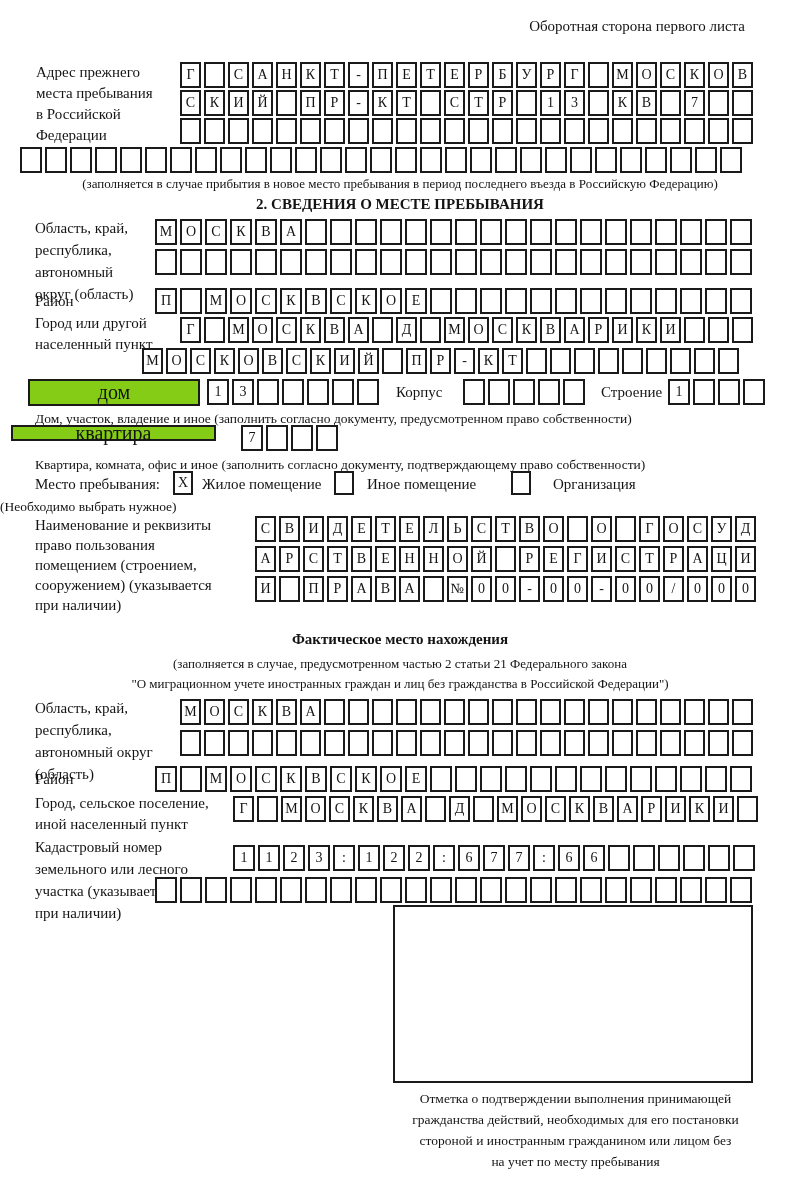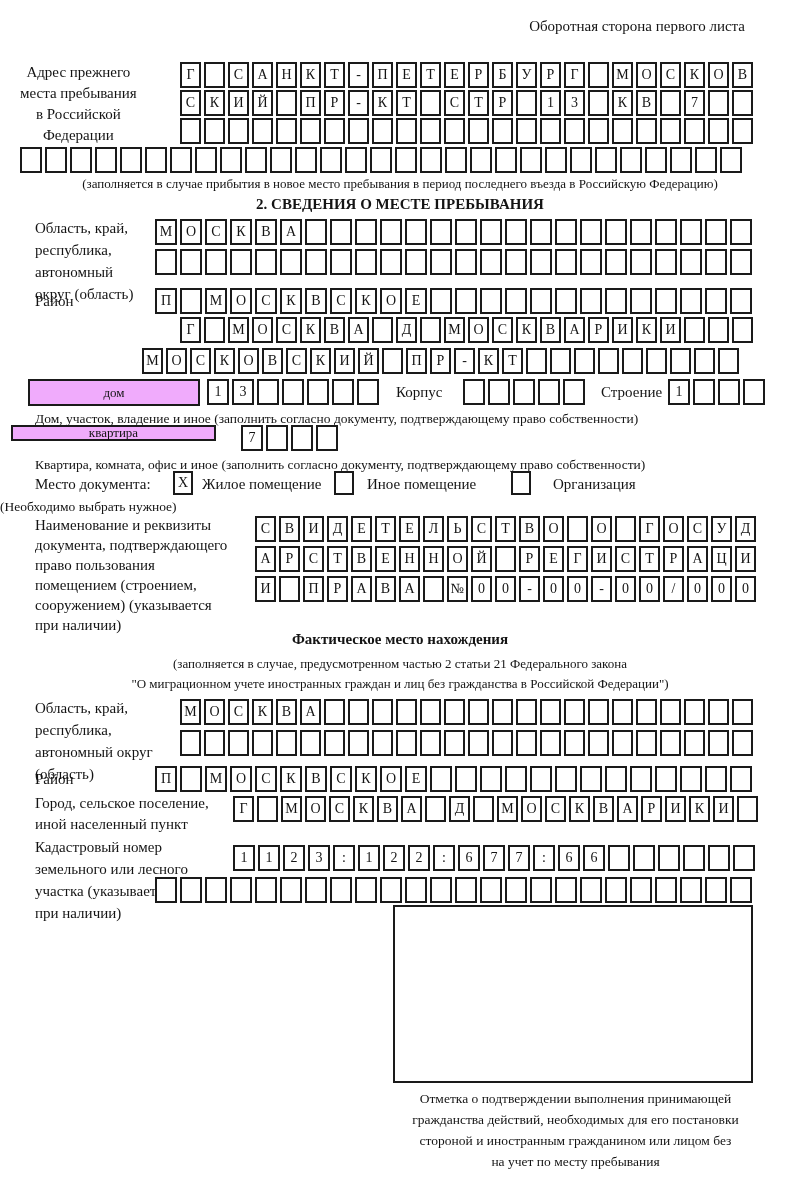--- a/index.html
+++ b/index.html
@@ -11,35 +11,35 @@
   .lines21 div{line-height:21px;}
   .lines22 div{line-height:22px;}
   .note{font-size:13px;white-space:nowrap;}
   .heading{font-weight:bold;font-size:15px;white-space:nowrap;}
   .center{left:0;width:800px;text-align:center;}
   .cells{display:flex;gap:3px;}
   .cell{width:21px;height:26px;border:2px solid #1a1a1a;box-sizing:border-box;background:#fff;
         display:flex;align-items:center;justify-content:center;font-size:14px;}
   .w22 .cell{width:22px;}
   .widebox{border:2px solid #1a1a1a;box-sizing:border-box;display:flex;align-items:center;
-           justify-content:center;font-size:13px;background:#f0abfc;}
+           justify-content:center;font-size:20px;background:#84cc16;}
   .checkbox{width:20px;height:24px;border:2px solid #1a1a1a;box-sizing:border-box;background:#fff;
             display:flex;align-items:center;justify-content:center;font-size:14px;}
   .stamp{border:2px solid #1a1a1a;box-sizing:border-box;background:#fff;}
   .caption{display:flex;flex-direction:column;align-items:center;font-size:13.5px;line-height:21px;}
   .caption div{white-space:nowrap;}
 </style>
 </head>
 <body>
 
 <div class="page">
 
   <div class="abs label" style="top:16px;right:55px;">Оборотная сторона первого листа</div>
 
-  <div class="abs label lines21" style="left:20px;top:62px;text-align:center;">
+  <div class="abs label lines21" style="left:36px;top:62px;">
       <div>Адрес прежнего</div>
       <div>места пребывания</div>
       <div>в Российской</div>
       <div>Федерации</div>
     </div>
   <div class="abs cells" style="left:180px;top:62px;">
       <span class="cell">Г</span>
       <span class="cell"></span>
       <span class="cell">С</span>
       <span class="cell">А</span>
@@ -231,20 +231,24 @@
       <span class="cell"></span>
       <span class="cell"></span>
       <span class="cell"></span>
       <span class="cell"></span>
       <span class="cell"></span>
       <span class="cell"></span>
       <span class="cell"></span>
       <span class="cell"></span>
     </div>
 
+  <div class="abs label lines21" style="left:35px;top:313px;">
+      <div>Город или другой</div>
+      <div>населенный пункт</div>
+    </div>
   <div class="abs cells" style="left:180px;top:317px;">
       <span class="cell">Г</span>
       <span class="cell"></span>
       <span class="cell">М</span>
       <span class="cell">О</span>
       <span class="cell">С</span>
       <span class="cell">К</span>
       <span class="cell">В</span>
       <span class="cell">А</span>
       <span class="cell"></span>
@@ -312,43 +316,42 @@
       <span class="cell"></span>
       <span class="cell"></span>
     </div>
   <div class="abs label" style="left:601px;top:382px;">Строение</div>
   <div class="abs cells w22" style="left:668px;top:379px;">
       <span class="cell">1</span>
       <span class="cell"></span>
       <span class="cell"></span>
       <span class="cell"></span>
     </div>
-  <div class="abs note" style="left:35px;top:411px;font-size:13.5px;">Дом, участок, владение и иное (заполнить согласно документу, подтверждающему право собственности)</div>
+  <div class="abs note" style="left:35px;top:411px;font-size:13.5px;">Дом, участок, владение и иное (заполнить согласно документу, предусмотренном право собственности)</div>
 
   <div class="abs widebox" style="left:11px;top:425px;width:205px;height:16px;">квартира</div>
   <div class="abs cells w22" style="left:241px;top:425px;">
       <span class="cell">7</span>
       <span class="cell"></span>
       <span class="cell"></span>
       <span class="cell"></span>
     </div>
   <div class="abs note" style="left:35px;top:457px;font-size:13.5px;">Квартира, комната, офис и иное (заполнить согласно документу, подтверждающему право собственности)</div>
 
-  <div class="abs label" style="left:35px;top:474px;">Место документа:</div>
+  <div class="abs label" style="left:35px;top:474px;">Место пребывания:</div>
   <div class="abs checkbox" style="left:173px;top:471px;">X</div>
   <div class="abs label" style="left:202px;top:474px;">Жилое помещение</div>
   <div class="abs checkbox" style="left:334px;top:471px;"></div>
   <div class="abs label" style="left:367px;top:474px;">Иное помещение</div>
   <div class="abs checkbox" style="left:511px;top:471px;"></div>
   <div class="abs label" style="left:553px;top:474px;">Организация</div>
   <div class="abs note" style="left:0;top:499px;width:672px;font-size:13.5px;">(Необходимо выбрать нужное)</div>
 
   <div class="abs label lines20" style="left:35px;top:515px;">
       <div>Наименование и реквизиты</div>
-      <div>документа, подтверждающего</div>
       <div>право пользования</div>
       <div>помещением (строением,</div>
       <div>сооружением) (указывается</div>
       <div>при наличии)</div>
     </div>
   <div class="abs cells" style="left:255px;top:516px;">
       <span class="cell">С</span>
       <span class="cell">В</span>
       <span class="cell">И</span>
       <span class="cell">Д</span>

